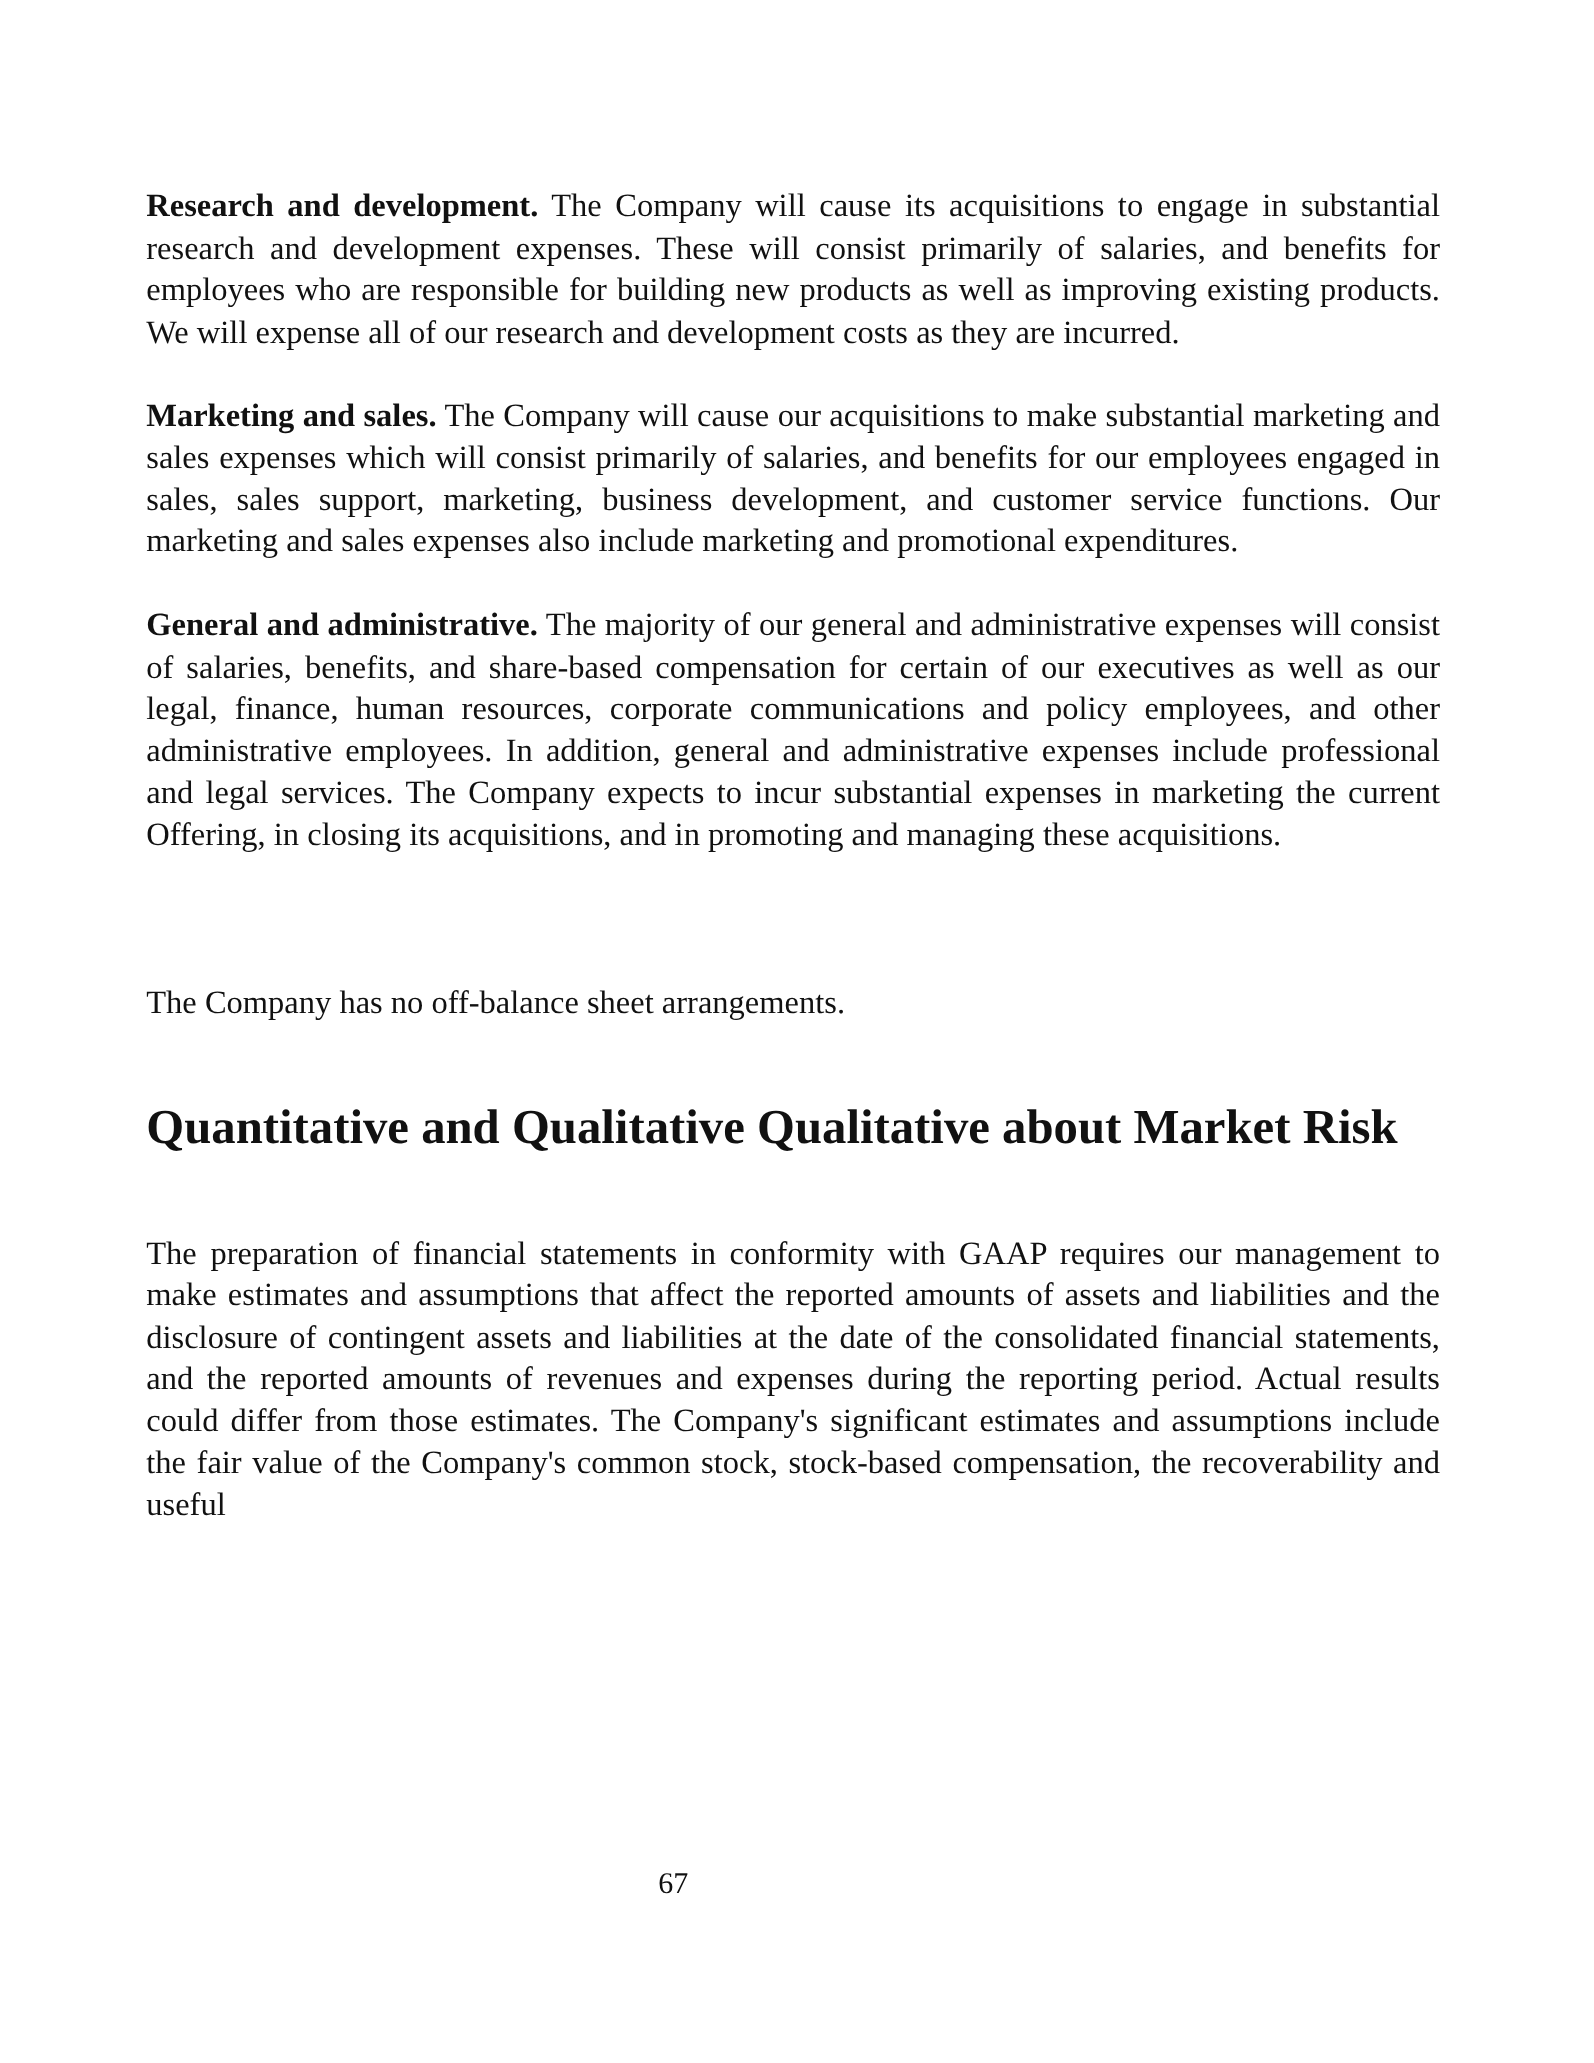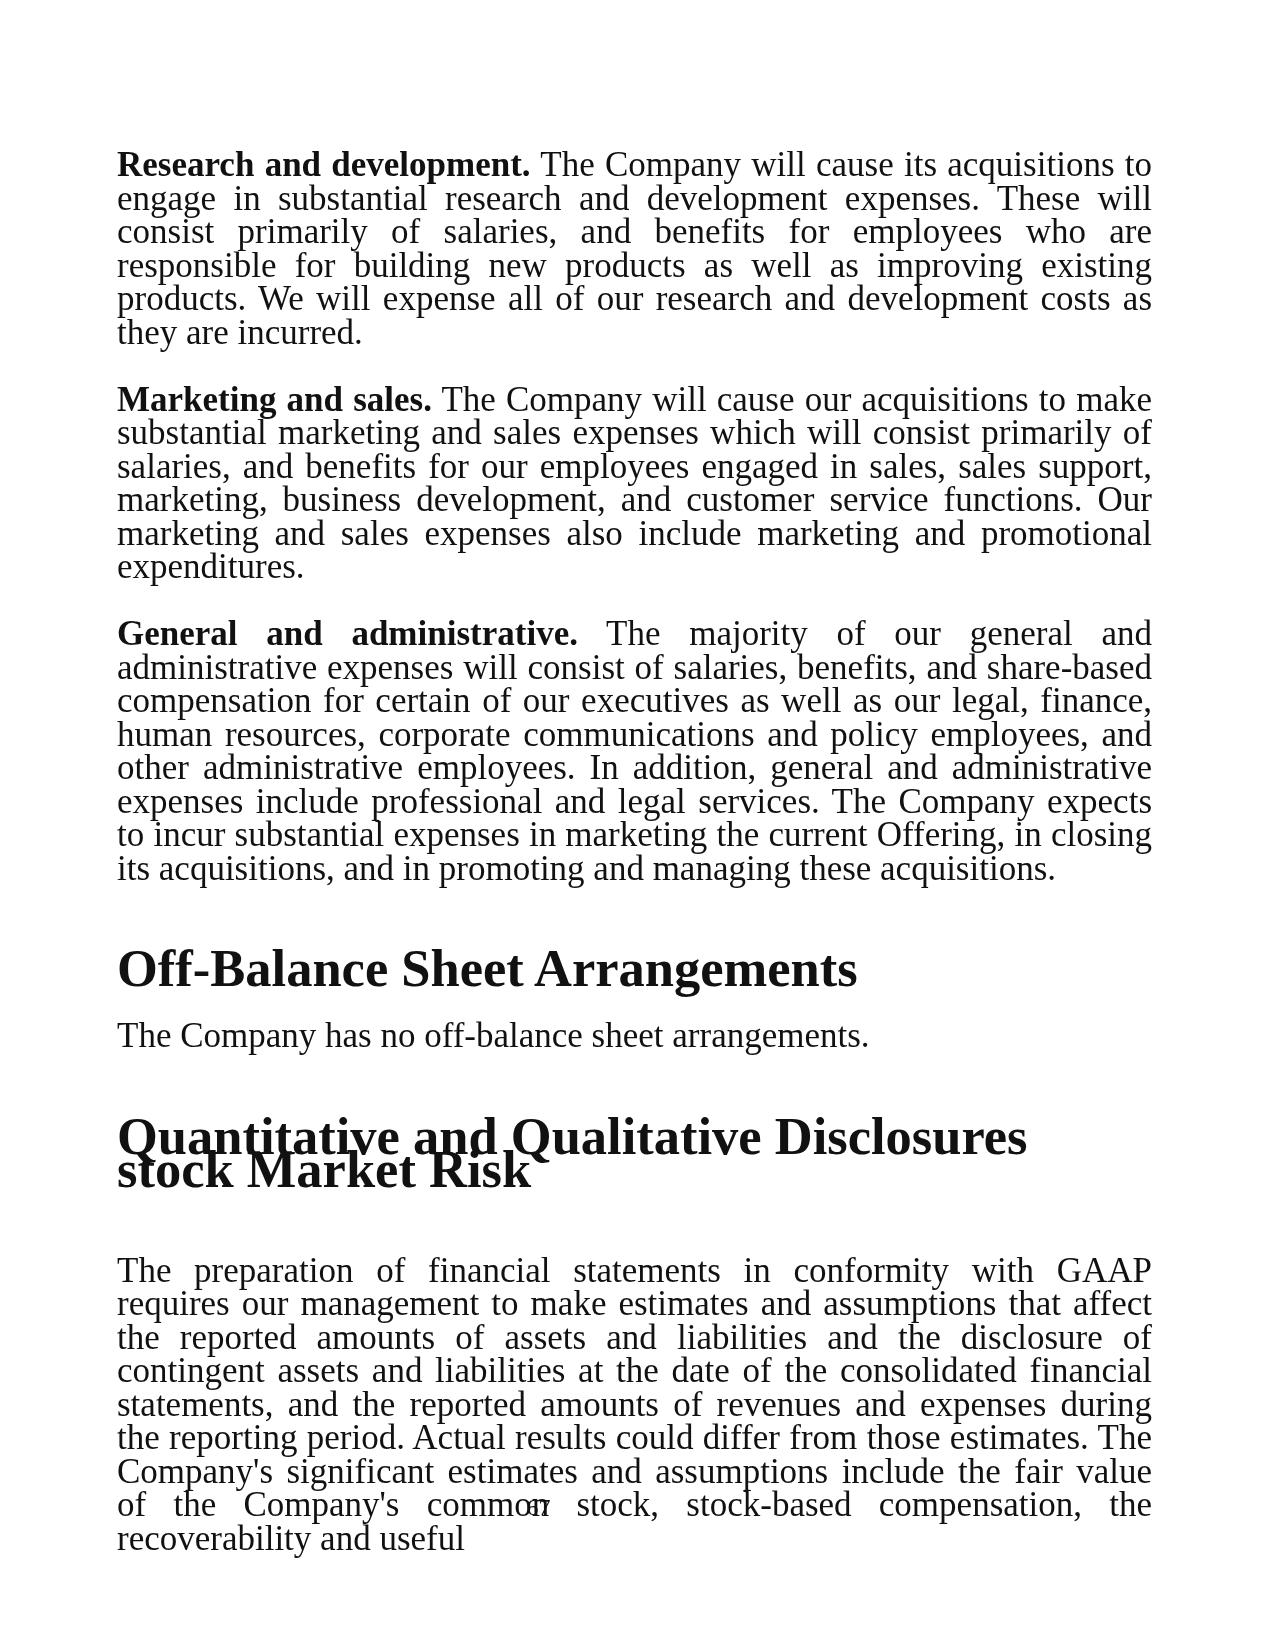--- a/index.html
+++ b/index.html
@@ -1,20 +1,20 @@
 <!DOCTYPE html>
 <html><head>
 <meta charset="utf-8">
 <style>
   html, body { margin: 0; padding: 0; background: #ffffff; }
   body { width: 1275px; height: 1650px; position: relative; overflow: hidden; }
   .page {
     position: absolute; left: 117px; top: 148px; width: 1035px;
     font-family: "Liberation Serif", "DejaVu Serif", serif;
-    font-size: 35px; line-height: 33.5px; color: #111;
+    font-size: 26px; line-height: 33.5px; color: #111;
   }
   .para { margin: 0; text-align: justify; }
   .para-gap { height: 33.5px; }
   .section-gap { height: 67px; }
   .term { font-weight: bold; }
   .heading { margin: 0; font-weight: bold; }
   .page-number {
     position: absolute; left: 0; width: 1077px; top: 1494px; text-align: center;
     font-family: "Liberation Serif", "DejaVu Serif", serif; font-size: 24px; color: #111;
   }
@@ -22,23 +22,22 @@
 </head>
 <body>
 
 <div class="page">
   <p class="para"><span class="term">Research and development.</span> <span>The Company will cause its acquisitions to engage in substantial research and development expenses. These will consist primarily of salaries, and benefits for employees who are responsible for building new products as well as improving existing products. We will expense all of our research and development costs as they are incurred.</span></p>
   <div class="para-gap"></div>
   <p class="para"><span class="term">Marketing and sales.</span> <span>The Company will cause our acquisitions to make substantial marketing and sales expenses which will consist primarily of salaries, and benefits for our employees engaged in sales, sales support, marketing, business development, and customer service functions. Our marketing and sales expenses also include marketing and promotional expenditures.</span></p>
   <div class="para-gap"></div>
   <p class="para"><span class="term">General and administrative.</span> <span>The majority of our general and administrative expenses will consist of salaries, benefits, and share-based compensation for certain of our executives as well as our legal, finance, human resources, corporate communications and policy employees, and other administrative employees. In addition, general and administrative expenses include professional and legal services. The Company expects to incur substantial expenses in marketing the current Offering, in closing its acquisitions, and in promoting and managing these acquisitions.</span></p>
   <div class="section-gap"></div>
-  <h2 class="heading">Off-Balance Sheet Arrangements</h2>
   <div class="para-gap"></div>
   <p class="para">The Company has no off-balance sheet arrangements.</p>
   <div class="section-gap"></div>
-  <h2 class="heading">Quantitative and Qualitative Disclosures stock Market Risk</h2>
+  <h2 class="heading">Quantitative and Qualitative Qualitative about Market Risk</h2>
   <div class="para-gap"></div>
   <div class="para-gap"></div>
   <p class="para">The preparation of financial statements in conformity with GAAP requires our management to make estimates and assumptions that affect the reported amounts of assets and liabilities and the disclosure of contingent assets and liabilities at the date of the consolidated financial statements, and the reported amounts of revenues and expenses during the reporting period. Actual results could differ from those estimates. The Company's significant estimates and assumptions include the fair value of the Company's common stock, stock-based compensation, the recoverability and useful</p>
 </div>
 
 <div class="page-number">67</div>
 
 </body></html>

